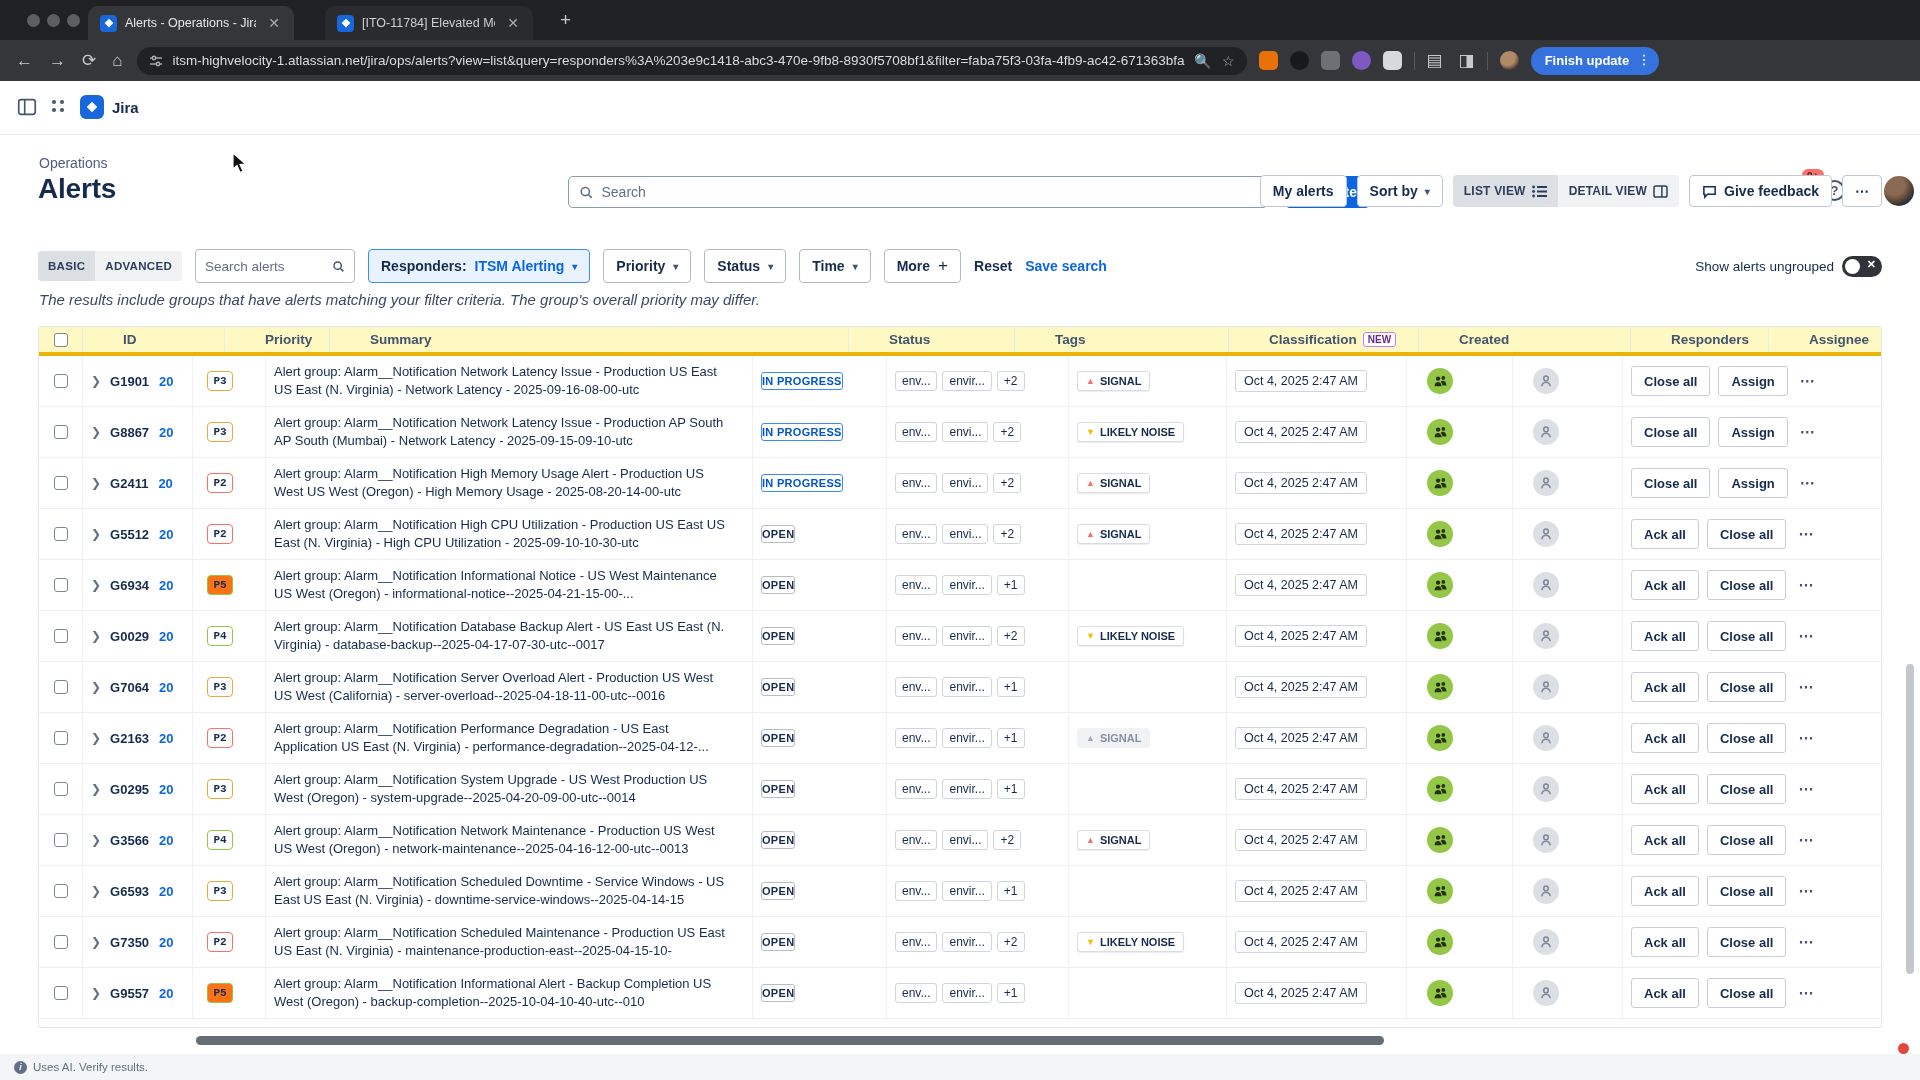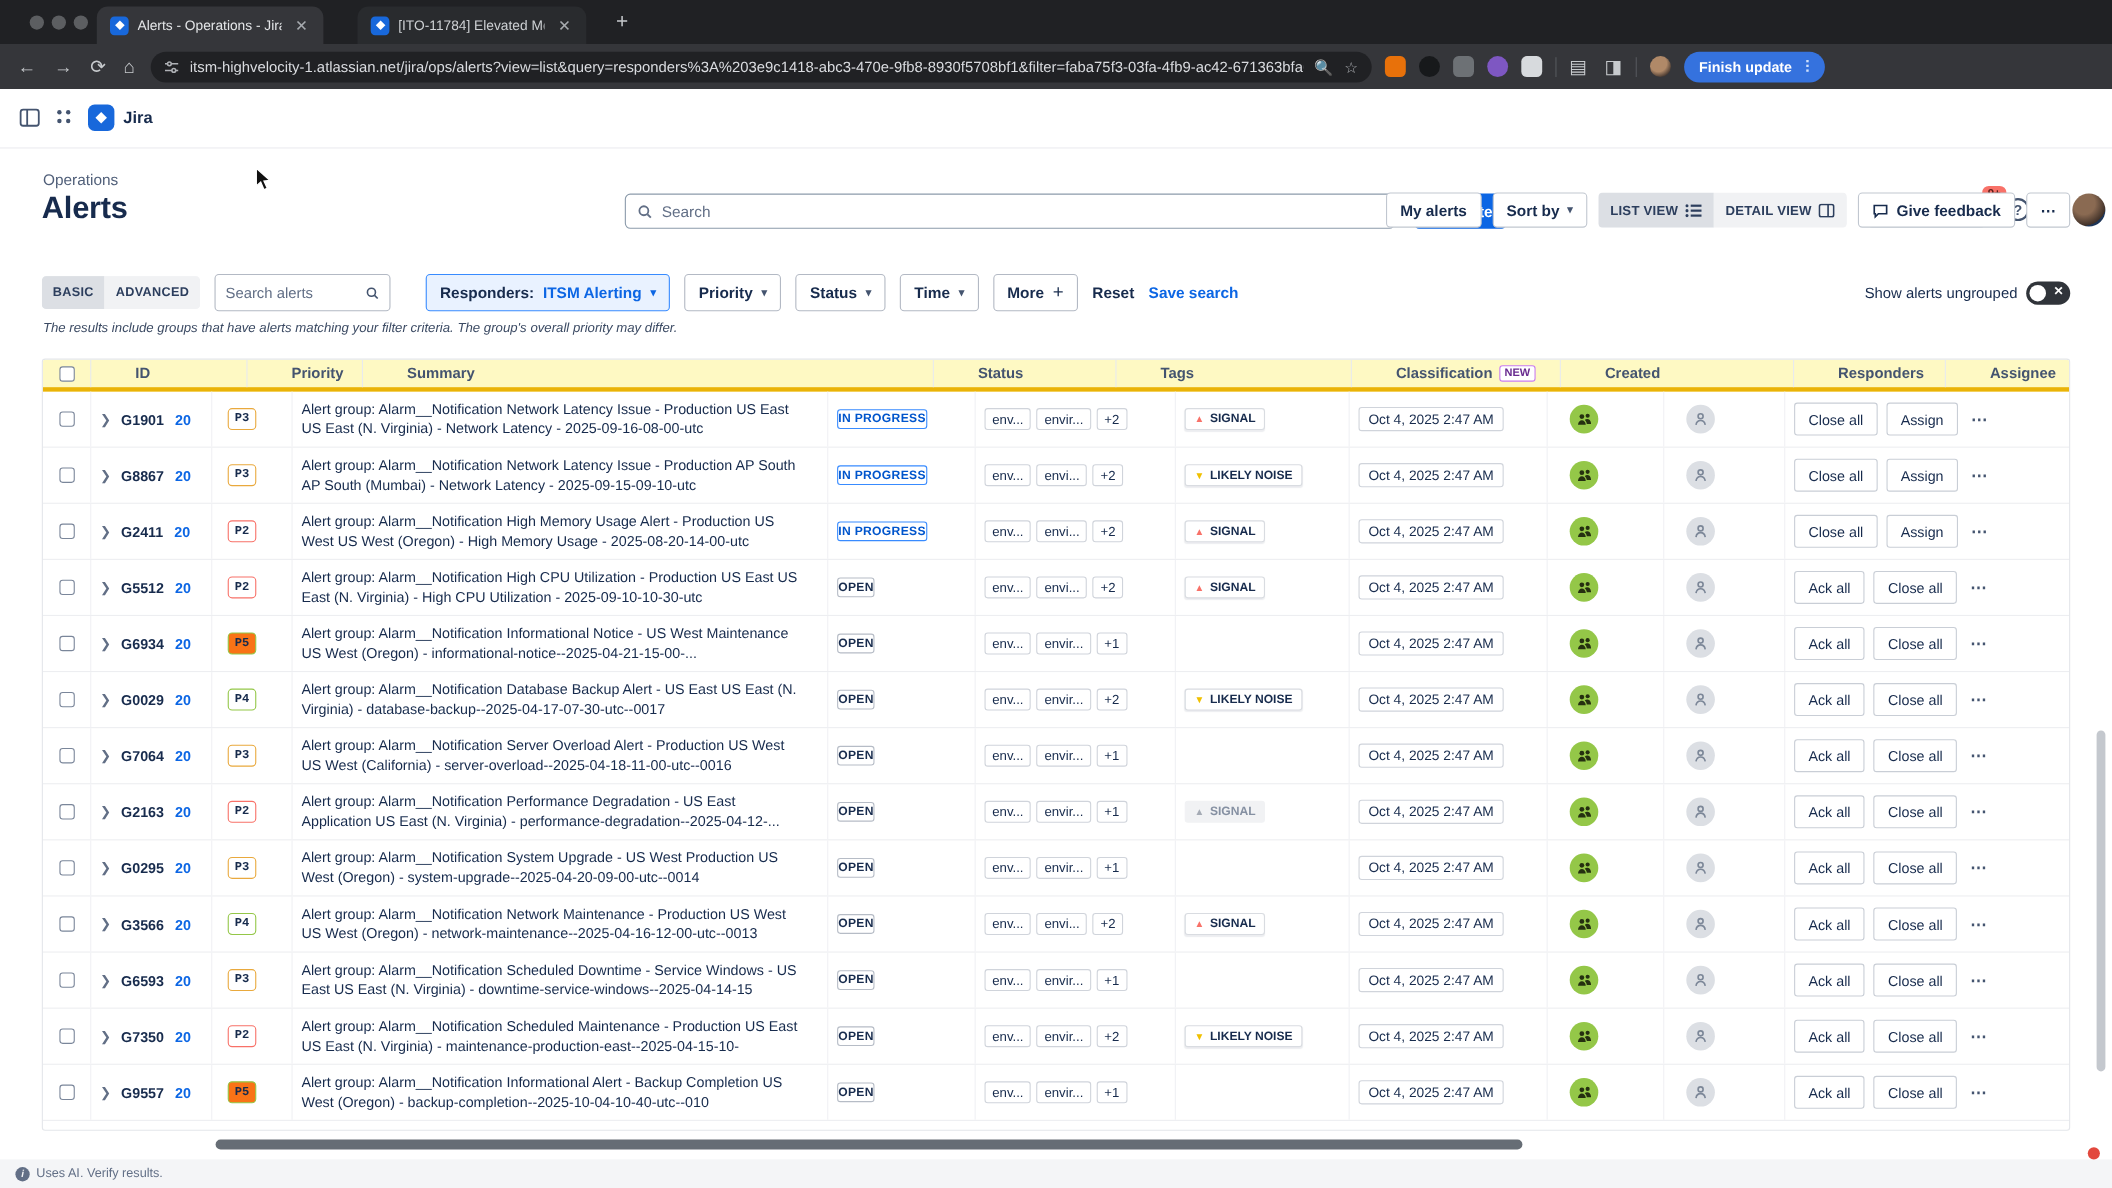--- a/index.html
+++ b/index.html
@@ -67,33 +67,33 @@
   .filterbar { position:absolute; left:38px; top:249px; right:38px; height:34px; display:flex; align-items:center; gap:13px; }
   .mode-group { display:flex; border-radius:4px; overflow:hidden; height:30px; }
   .mode { padding:0 10px; display:flex; align-items:center; font-size:11.5px; font-weight:700; color:#2c3e5d; letter-spacing:.3px; border:none; font-family:inherit; }
   .mode.selected { background:#DCDFE4; }
   .mode.unselected { background:#F1F2F4; }
   .alert-search { width:160px; height:34px; border:1px solid #B3B9C4; border-radius:4px; display:flex; align-items:center; padding:0 9px; gap:6px; background:#fff; }
   .alert-search input { border:none; outline:none; width:100%; font-size:13.5px; color:#172B4D; font-family:inherit; }
   .alert-search input::placeholder { color:#626F86; }
   .chip-filter { height:34px; border:1px solid #B3B9C4; background:#fff; border-radius:4px; padding:0 12px;
     display:inline-flex; align-items:center; gap:8px; font-size:14px; color:#172B4D; font-weight:600; font-family:inherit; }
-  .chip-filter.responders { border:1px solid #388BFF; background:#E9F2FF;margin-left:19px; }
+  .chip-filter.responders { border:1px solid #388BFF; background:#E9F2FF; }
   .chip-filter.responders .val { color:#0C66E4; }
   .chip-filter.responders .chev { color:#0C66E4; }
   .link-btn { border:none; background:none; font-size:14px; font-weight:600; font-family:inherit; }
   .reset { color:#172B4D; }
   .save { color:#0C66E4; }
   .ungroup-wrap { margin-left:auto; display:flex; align-items:center; gap:8px; }
   .ungroup-label { font-size:13.5px; color:#172B4D; }
   .toggle { width:40px; height:21px; background:#30343a; border-radius:11px; position:relative; }
   .toggle .knob { position:absolute; left:3px; top:3px; width:15px; height:15px; border-radius:50%; background:#fff; }
   .toggle .x { position:absolute; right:6px; top:2px; color:#fff; font-size:11px; font-weight:700; }
 
-  .note { position:absolute; left:39px; top:291px; font-style:italic; font-size:12px; color:#3b4a63;text-align:center; }
+  .note { position:absolute; left:39px; top:291px; font-style:italic; font-size:15px; color:#3b4a63;text-align:center; }
 
   
   .table-wrap { position:absolute; left:38px; top:326px; width:1844px; height:702px; border:1px solid #E4E6EA; border-radius:3px; overflow:hidden; background:#fff; }
   .t-grid { display:grid; grid-template-columns:44px 110px 73px 487px 134px 182px 158px 180px 106px 110px 1fr; align-items:center; }
   .t-head { height:29px; background:#fef9c3; border-bottom:4px solid #eab308;gap:32px; }
   .t-head .cell { font-size:13.5px; font-weight:700; color:#44546F; }
   .cell { height:100%; display:flex; align-items:center; padding:0 8px; border-right:1px solid #F0F1F4; overflow:hidden; }
   .t-head .cell { border-right:1px solid #E8EAEE; }
   .cell:last-child { border-right:none; }
   .t-row { height:51px; border-bottom:1px solid #EDEEF1; }
@@ -117,21 +117,21 @@
     box-shadow:0 1px 1px rgba(9,30,66,.08); font-size:11px; font-weight:700; color:#172B4D; padding:3px 8px; white-space:nowrap; }
   .class-arrow { font-size:9px; line-height:1; }
   .cl-signal .class-arrow { color:#F87168; }
   .cl-noise .class-arrow { color:#F0C000; }
   .cl-muted { background:#F1F2F4; border-color:#F1F2F4; box-shadow:none; color:#8590A2; }
   .cl-muted .class-arrow { color:#A5ABB5; }
   .created-chip { border:1px solid #D0D4DB; border-radius:3px; font-size:12.5px; color:#172B4D; padding:3px 8px; background:#fff; white-space:nowrap; }
   .resp-avatar { width:26px; height:26px; border-radius:50%; background:#94C748; display:flex; align-items:center; justify-content:center; margin-left:12px; }
   .asgn-avatar { width:26px; height:26px; border-radius:50%; background:#DCDFE4; display:flex; align-items:center; justify-content:center; margin-left:12px; }
   .actions-cell { gap:8px; }
-  .row-action-btn { height:30px; border:1px solid #C9CED6; background:#fff; border-radius:3px; font-size:13px; font-weight:400;
+  .row-action-btn { height:30px; border:1px solid #C9CED6; background:#fff; border-radius:3px; font-size:13px; font-weight:700;
     color:#172B4D; padding:0 12px; font-family:inherit; white-space:nowrap; }
   .row-more { color:#44546F; font-weight:700; font-size:15px; letter-spacing:1px; margin-left:4px; }
   .new-badge { border:1px solid #C97CF0; color:#682A8F; font-size:10px; font-weight:700; border-radius:3px; padding:1px 4px; margin-left:6px; background:#fff; }
 
   
   .v-scroll-track { position:absolute; right:2px; top:330px; width:10px; height:698px; }
   .v-scroll-thumb { position:absolute; right:4px; top:334px; width:8px; height:310px; background:#C4C8CE; border-radius:4px; }
   .h-scroll-thumb { position:absolute; left:196px; top:1036px; width:1188px; height:9px; background:#666D75; border-radius:5px; }
   .footer-bar { position:absolute; left:0; top:1054px; width:1920px; height:26px; background:#F4F5F7; display:flex; align-items:center; padding-left:14px; gap:6px; }
   .footer-text { font-size:11.5px; color:#626F86; }

